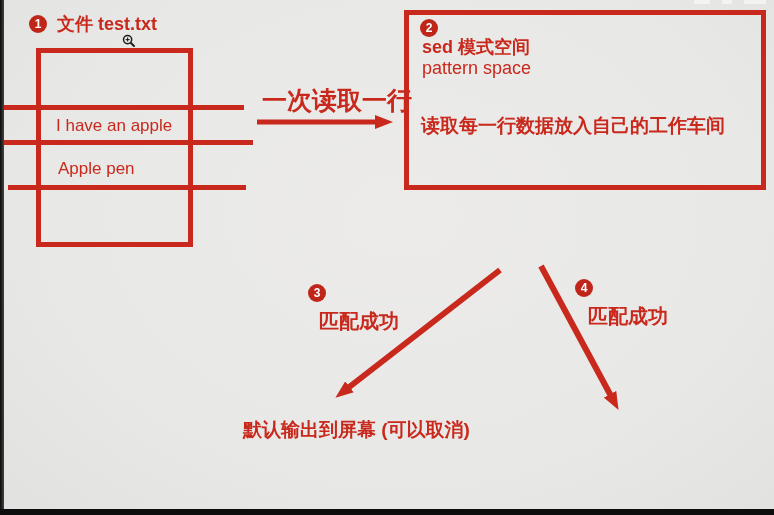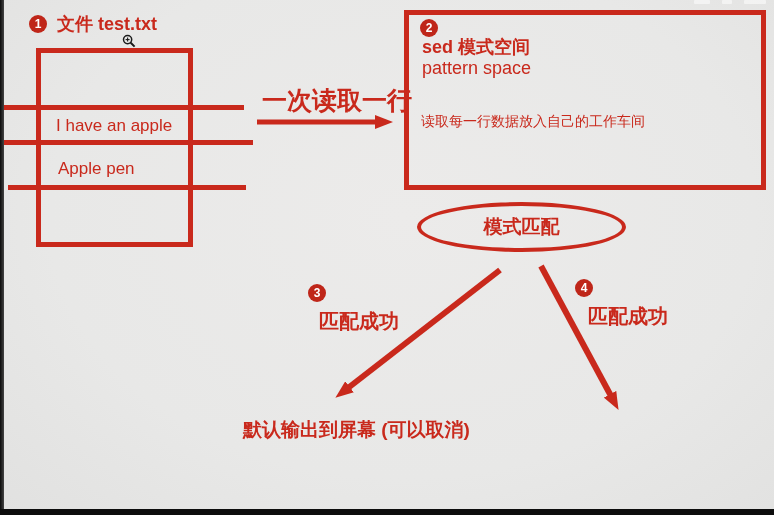--- a/index.html
+++ b/index.html
@@ -57,26 +57,23 @@
 
   <div class="txt" style="left:56px;top:116px;font-size:17px;">I have an apple</div>
   <div class="txt" style="left:58px;top:159px;font-size:17px;">Apple pen</div>
 
   <div class="txt" style="left:262px;top:84px;font-size:25px;font-weight:600;">一次读取一行</div>
 
   <div class="redbox" style="left:404px;top:10px;width:352px;height:170px;">
     <div class="badge" style="left:11px;top:4px;">2</div>
     <div class="txt" style="left:13px;top:20px;font-size:18px;font-weight:600;">sed 模式空间</div>
     <div class="txt" style="left:13px;top:43px;font-size:18px;">pattern space</div>
-    <div class="txt" style="left:12px;top:98px;font-size:14px;font-weight:400;">读取每一行数据放入自己的工作车间</div>
+    <div class="txt" style="left:12px;top:98px;font-size:19px;font-weight:700;">读取每一行数据放入自己的工作车间</div>
   </div>
 
-  <div class="ellipse">
-    <span class="red" style="font-size:19px;font-weight:600;">模式匹配</span>
-  </div>
 
   <svg class="arrow-layer" width="774" height="515" viewBox="0 0 774 515">
     <defs>
       <marker id="ah" markerUnits="userSpaceOnUse" markerWidth="18" markerHeight="14" refX="2" refY="7" orient="auto">
         <path d="M0,0 L18,7 L0,14 Z" fill="#c9291c"></path>
       </marker>
     </defs>
     <g>
       <line x1="257" y1="122" x2="377" y2="122" stroke="#c9291c" stroke-width="5" marker-end="url(#ah)"></line>
     </g>

